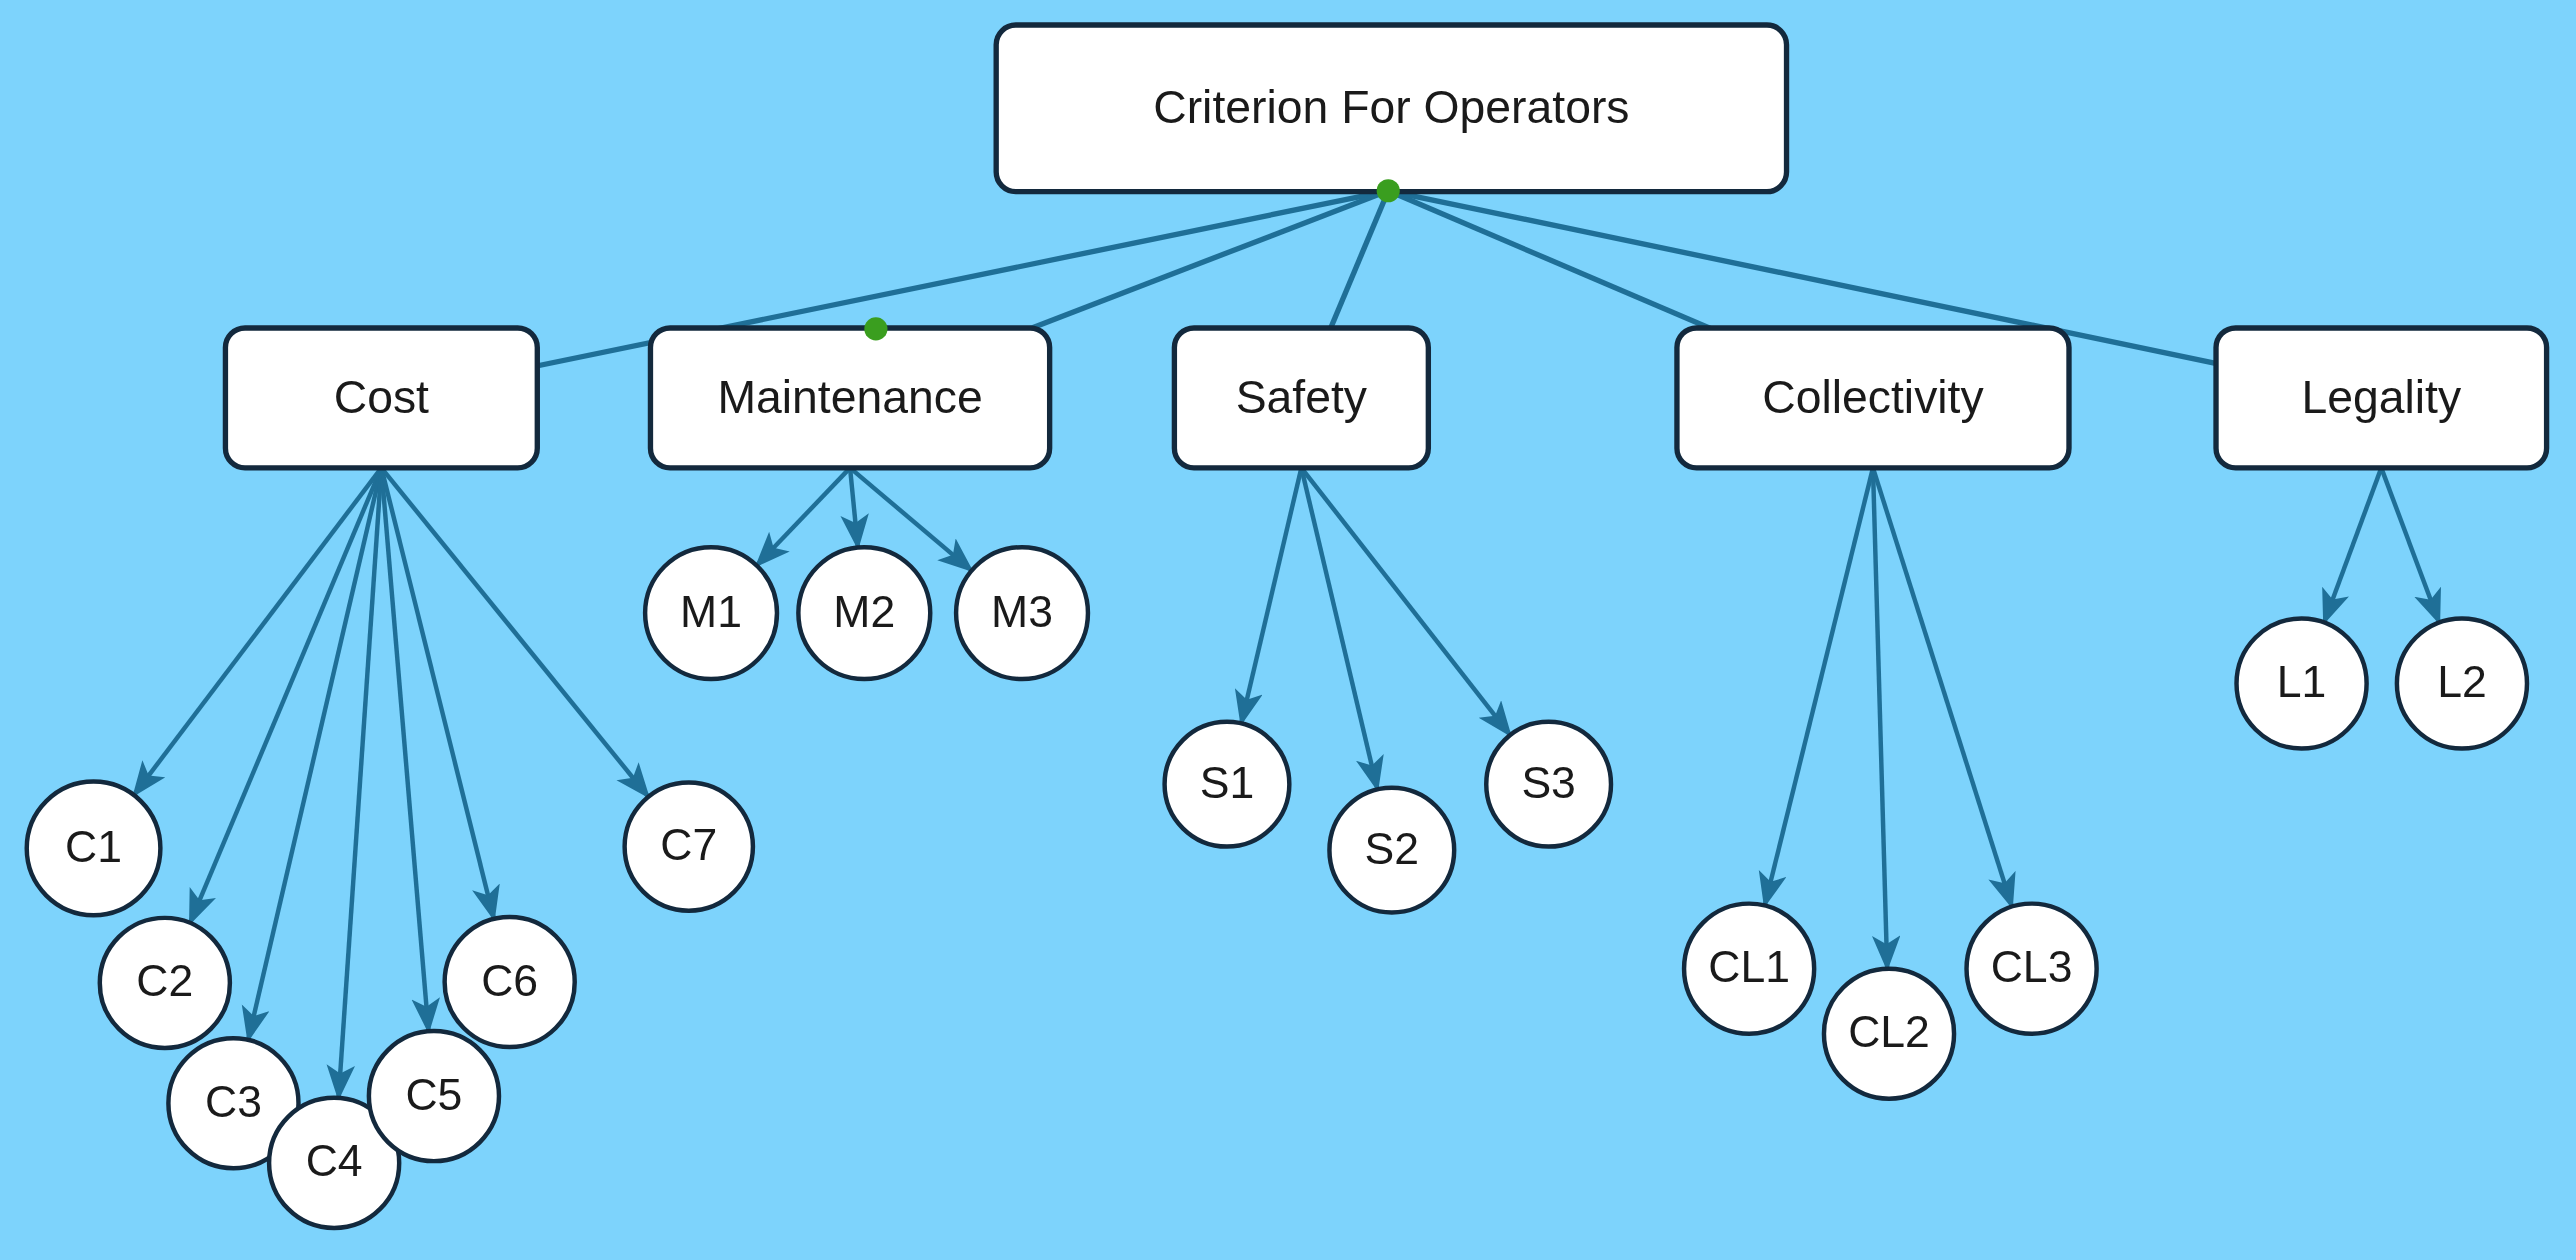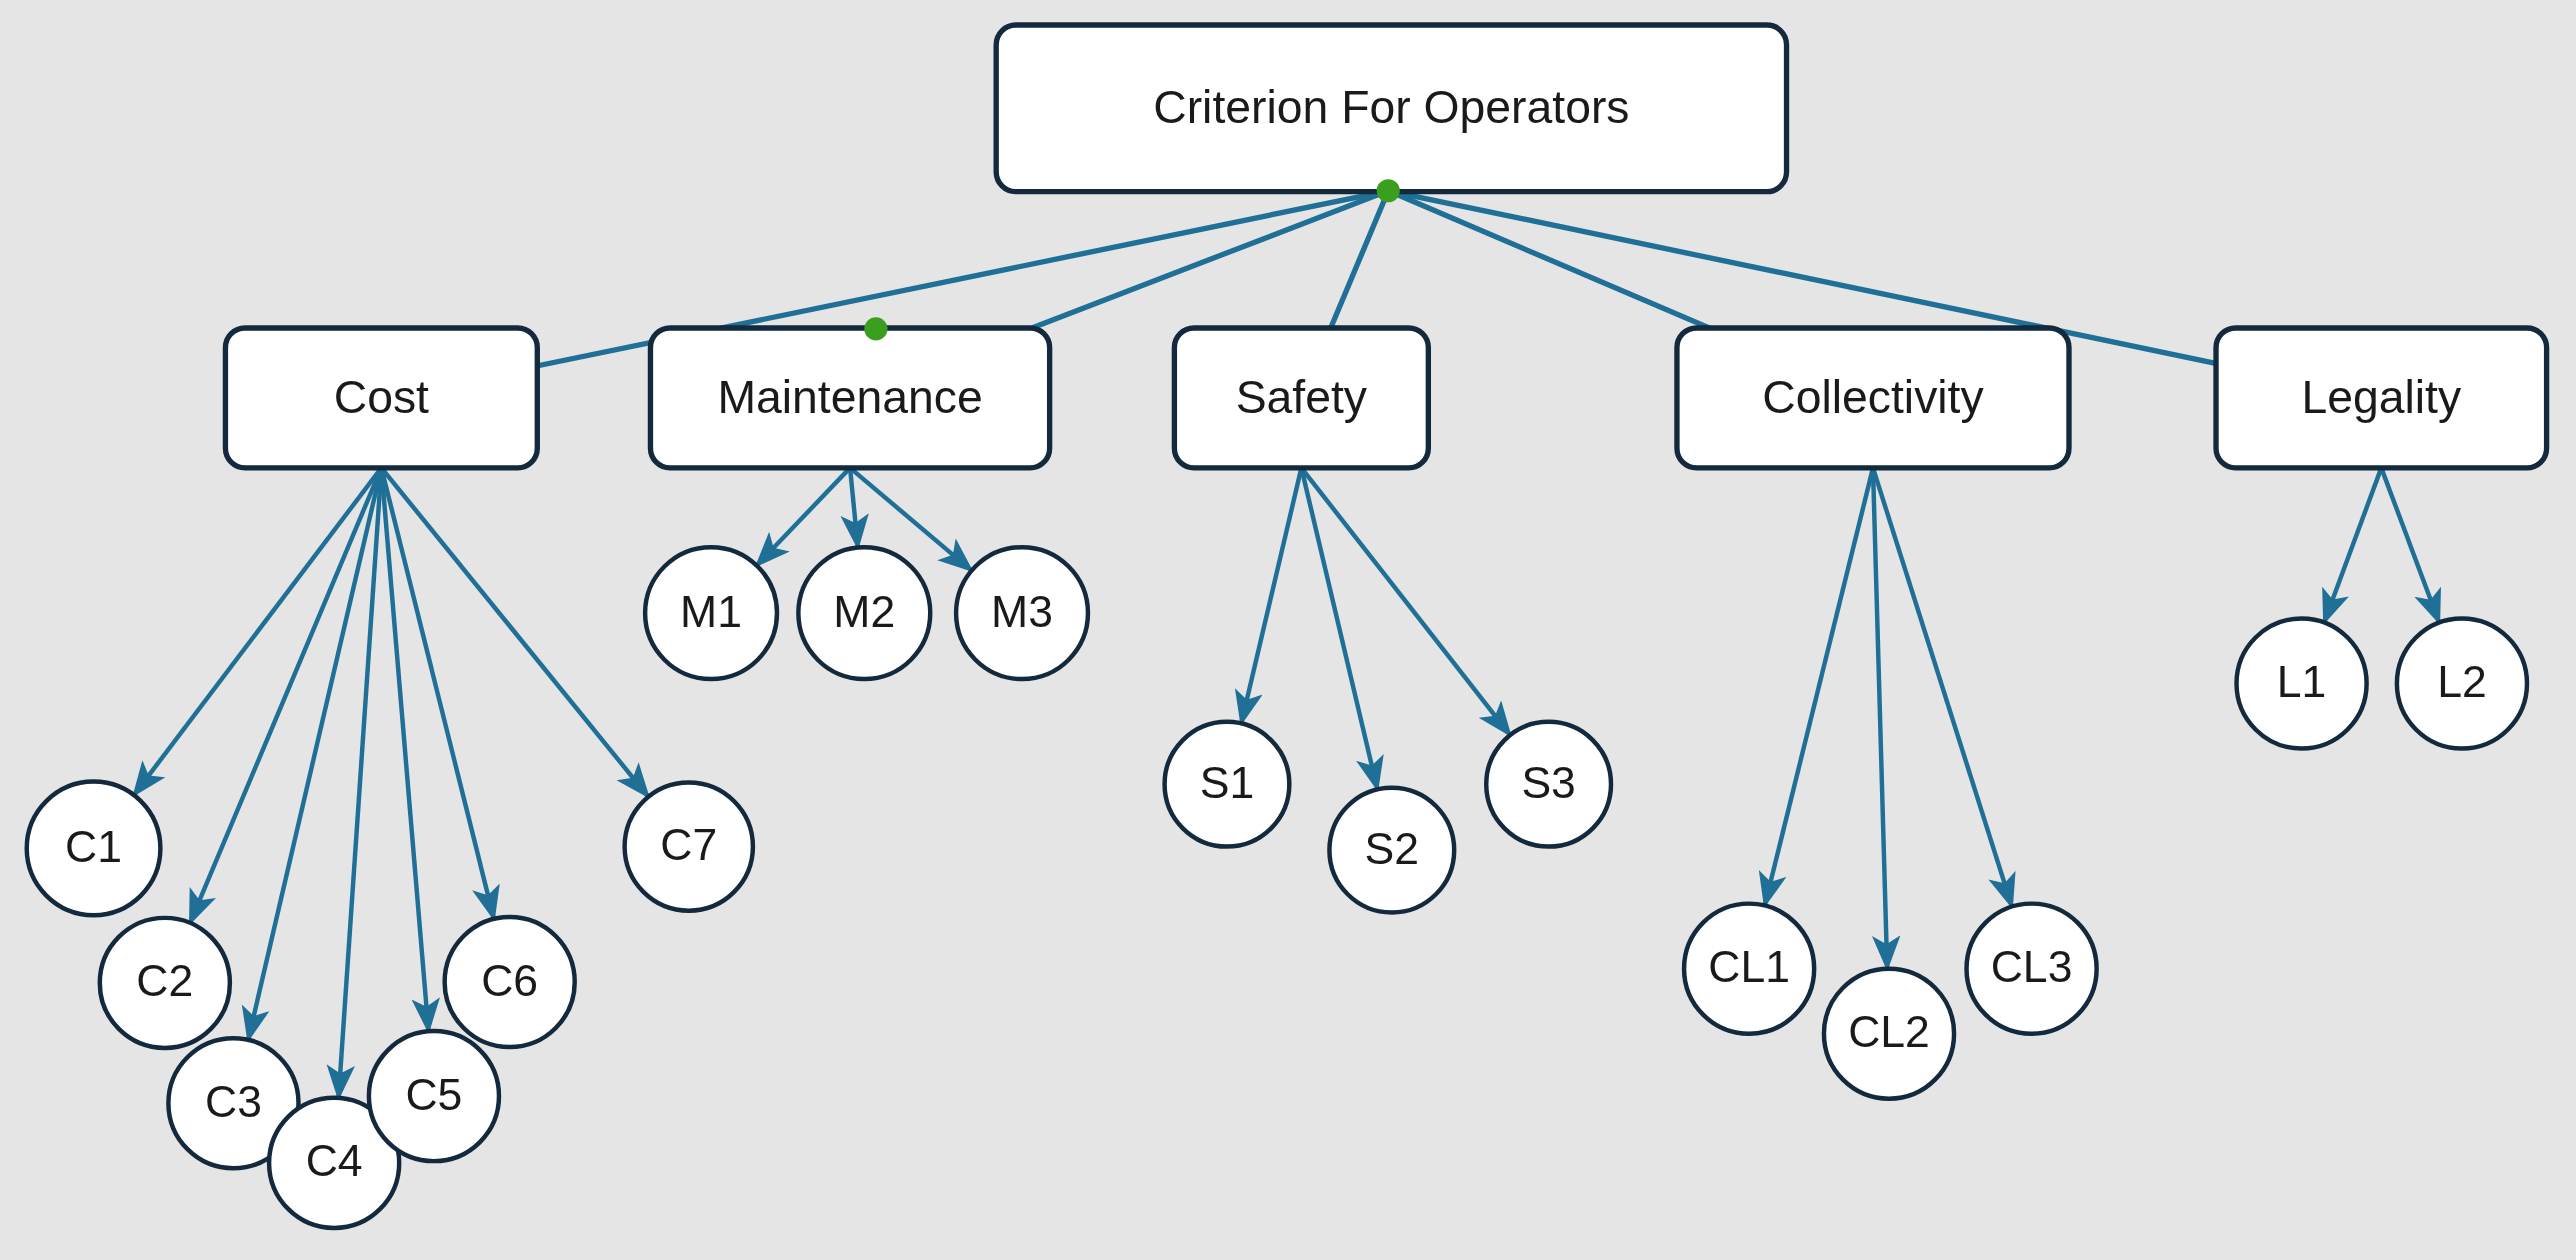--- a/index.html
+++ b/index.html
@@ -8,21 +8,21 @@
     padding: 0;
     background: #ffffff;
   }
   body {
     font-family: "Liberation Sans", sans-serif;
   }
   #stage {
     position: relative;
     width: 2576px;
     height: 1261px;
-    background: #e5e5e5;
+    background: #7dd3fc;
     overflow: hidden;
   }
   #diagram-svg {
     position: absolute;
     left: 0;
     top: 0;
     width: 2576px;
     height: 1261px;
   }
   .node-box-label,

